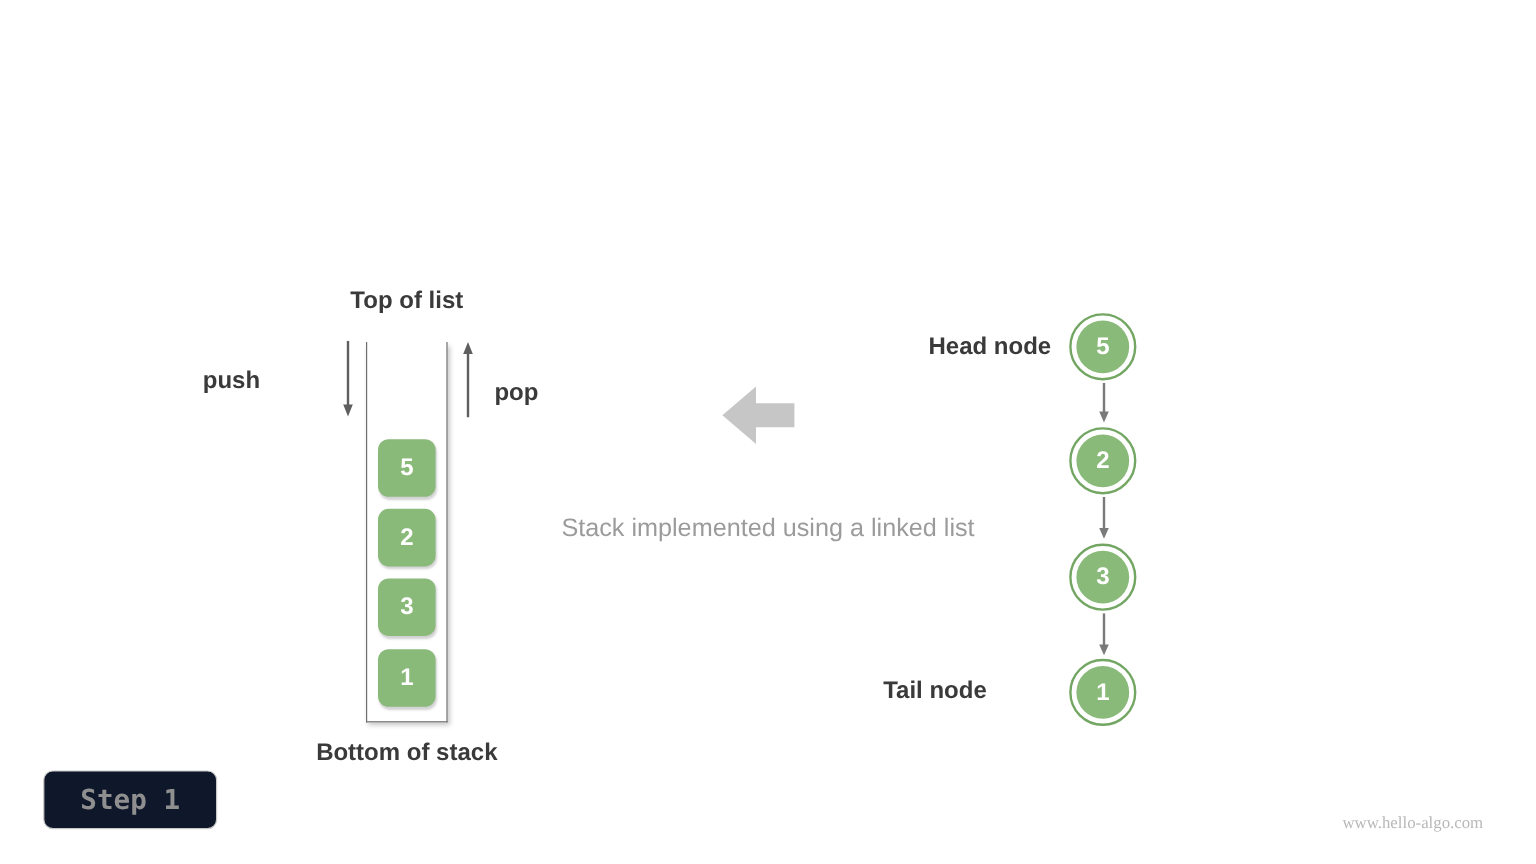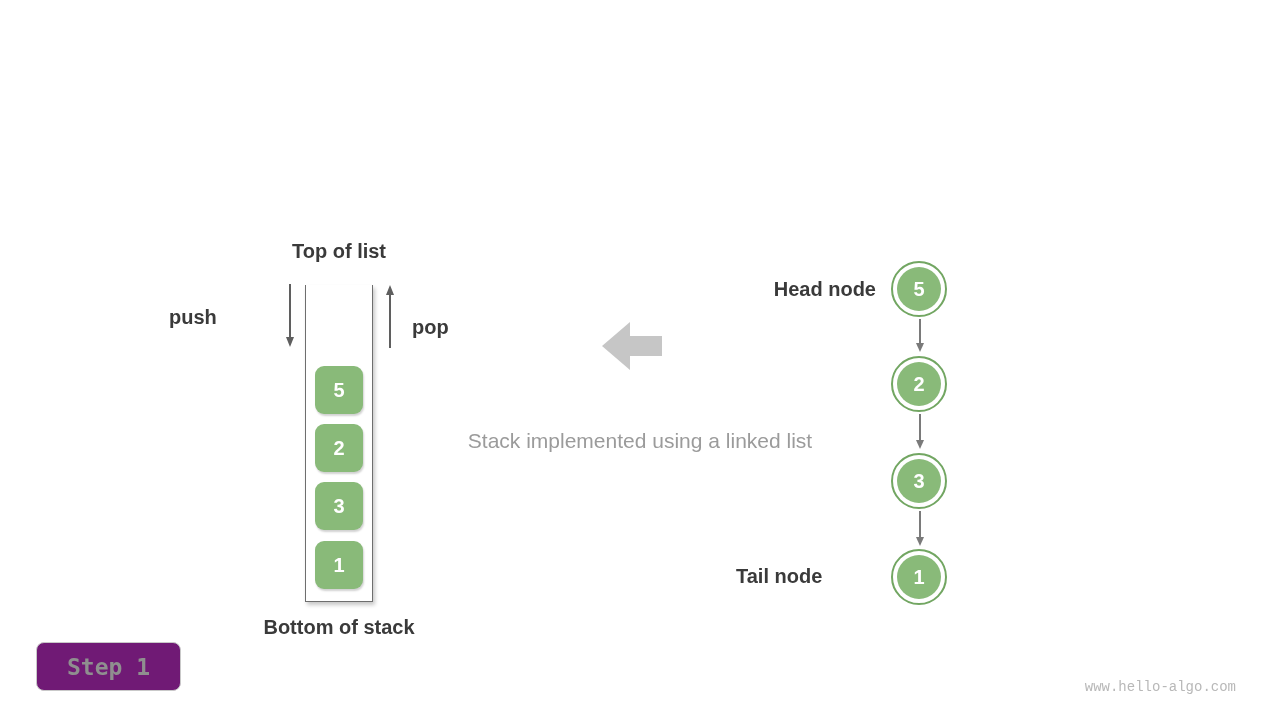--- a/index.html
+++ b/index.html
@@ -40,28 +40,28 @@
 
   .caption-text{
     left:360px;top:388px;width:560px;text-align:center;
     color:#9b9b9b;font-size:21px;margin-top:41px;
   }
 
   .side-label{width:140px;}
 
   .step-badge{
     left:36px;top:642px;width:143px;height:47px;
-    border:1px solid #c9c9c9;border-radius:8px;background:#701a75;
+    border:1px solid #c9c9c9;border-radius:8px;background:#0f172a;
     display:flex;align-items:center;justify-content:center;
     font-family:"DejaVu Sans Mono",monospace;
     font-weight:bold;font-size:23px;color:#8f8f8f;
   }
   .watermark{
     right:44px;top:679px;
-    font-family:Liberation Mono, monospace;
+    font-family:Liberation Serif, serif;
     font-size:14px;color:#b8b8b8;
   }
 </style>
 </head>
 <body>
 
 <div id="canvas">
 
   <div class="abs bold-label" style="left:249px;top:240px;width:180px;text-align:center;">Top of list</div>
 

